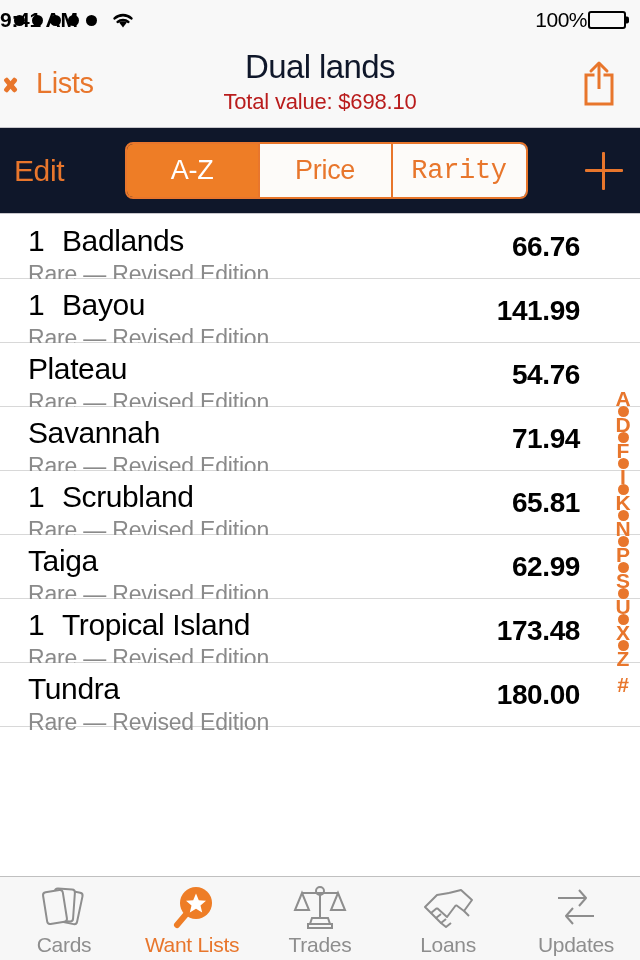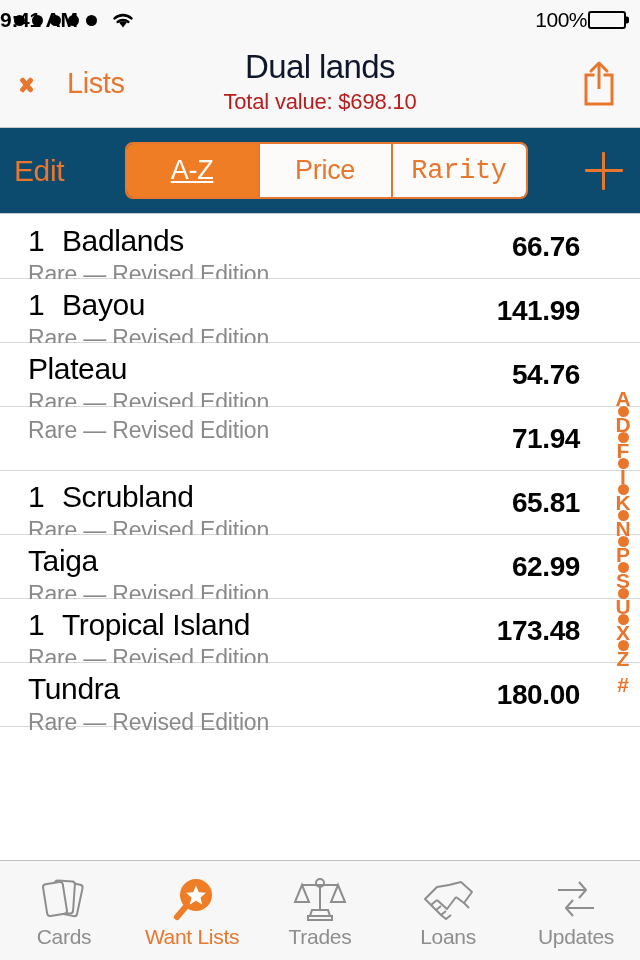--- a/index.html
+++ b/index.html
@@ -44,22 +44,22 @@
     width:3px; height:7px; background:#000; border-radius:0 2px 2px 0;
   }
 
   
   #nav-bar {
     height:88px; background:#F8F8F8;
     border-bottom:1px solid #C8C7CC;
     position:relative; display:flex; align-items:center;
   }
   #back-button {
-    display:flex; align-items:center; gap:22px;
-    padding-left:30px; cursor:pointer; z-index:3;justify-content:space-between;
+    display:flex; align-items:center; gap:7px;
+    padding-left:14px; cursor:pointer; z-index:3;justify-content:space-between;
   }
   .chevron-left {
     width:15px; height:26px; position:relative; flex:0 0 auto;
   }
   .chevron-left::before, .chevron-left::after {
     content:""; position:absolute; left:2px; width:17px; height:5px;
     background:#E8762C; border-radius:2px;
   }
   .chevron-left::before { top:5px;  transform:rotate(130deg); transform-origin:left center; }
   .chevron-left::after  { top:18px; transform:rotate(-130deg); transform-origin:left center; }
@@ -72,40 +72,40 @@
   #nav-title { font-size:33px; color:#0f172a; letter-spacing:-0.6px; line-height:42px; }
   #nav-subtitle { font-size:22px; color:#b91c1c; letter-spacing:-0.2px; line-height:28px; }
 
   #share-button {
     margin-left:auto; margin-right:18px; z-index:3; cursor:pointer;
     width:46px; height:52px; position:relative;
   }
 
   
   #toolbar {
-    height:86px; background:#0c4a6e;
+    height:86px; background:#0f172a;
     border-bottom:1px solid #C8C7CC;
     display:flex; align-items:center; padding:0 14px;
   }
   #edit-button {
     font-size:30px; color:#E8762C; letter-spacing:-0.4px;
     cursor:pointer; padding-right:6px; white-space:nowrap;
   }
   #segmented-control {
     display:flex; margin:0 auto; border:2px solid #E8762C;
     border-radius:8px; overflow:hidden; height:57px;
   }
   .seg {
     display:flex; align-items:center; justify-content:center;
     min-width:133px; font-size:27px; color:#E8762C;
     background:#FDFBF9; cursor:pointer;
     border-right:2px solid #E8762C; letter-spacing:-0.3px;
   }
   .seg:last-child { border-right:none;font-family:Liberation Mono, monospace; }
-  .seg.active { background:#EE7D26; color:#fff;text-decoration:underline; }
+  .seg.active { background:#EE7D26; color:#fff; }
   #add-button {
     width:44px; height:44px; position:relative; cursor:pointer; flex:0 0 auto;
   }
   #add-button::before, #add-button::after {
     content:""; position:absolute; background:#E8762C; border-radius:1px;
   }
   #add-button::before { left:50%; top:3px; width:3px; height:38px; margin-left:-1.5px; }
   #add-button::after  { top:50%; left:3px; height:3px; width:38px; margin-top:-1.5px; }
 
   
@@ -144,21 +144,21 @@
   }
   .idx.dot { font-size:0; line-height:26px; position:relative; }
   .idx.dot::after {
     content:""; position:absolute; left:50%; top:50%;
     width:11px; height:11px; margin:-5.5px 0 0 -5.5px;
     background:#E8762C; border-radius:50%;
   }
 
   
   #tab-bar {
-    position:absolute; bottom:0; left:0; right:0; height:100px;
+    position:absolute; bottom:0; left:0; right:0; height:84px;
     background:#F7F7F7; border-top:1px solid #C0C0C0;
     display:flex; align-items:center;
   }
   .tab {
     flex:1; display:flex; flex-direction:column;
     align-items:center; justify-content:center; gap:3px;
     cursor:pointer; height:100%; padding-top:4px;
   }
   .tab-icon { height:46px; display:flex; align-items:center; justify-content:center; }
   .tab-label { font-size:21px; color:#8E8E8E; letter-spacing:-0.3px; }
@@ -231,20 +231,21 @@
       <div class="row-title"><span class="row-qty">1</span><span>Bayou</span></div>
       <div class="row-sub">Rare — Revised Edition</div>
       <div class="row-price">141.99</div>
     </div>
     <div class="card-row">
       <div class="row-title"><span>Plateau</span></div>
       <div class="row-sub">Rare — Revised Edition</div>
       <div class="row-price">54.76</div>
     </div>
     <div class="card-row">
+      <div class="row-title"><span>Savannah</span></div>
       <div class="row-sub">Rare — Revised Edition</div>
       <div class="row-price">71.94</div>
     </div>
     <div class="card-row">
       <div class="row-title"><span class="row-qty">1</span><span>Scrubland</span></div>
       <div class="row-sub">Rare — Revised Edition</div>
       <div class="row-price">65.81</div>
     </div>
     <div class="card-row">
       <div class="row-title"><span>Taiga</span></div>

